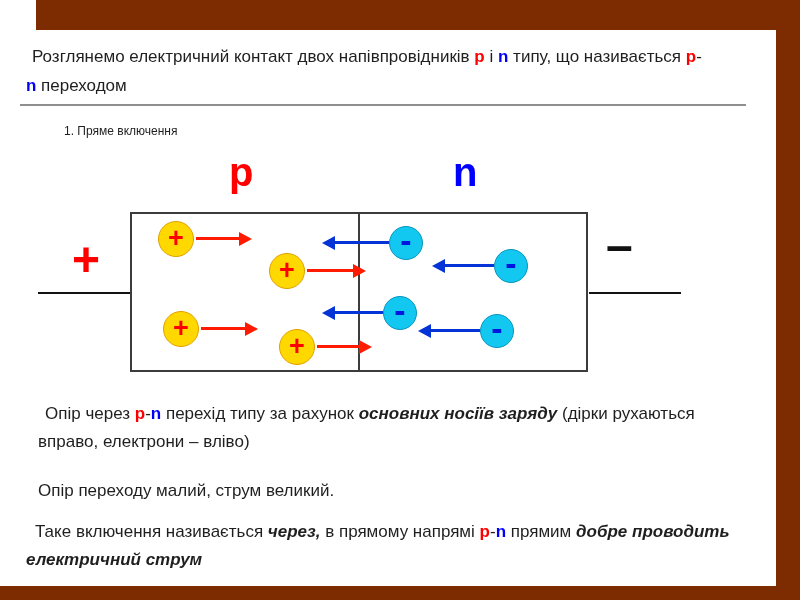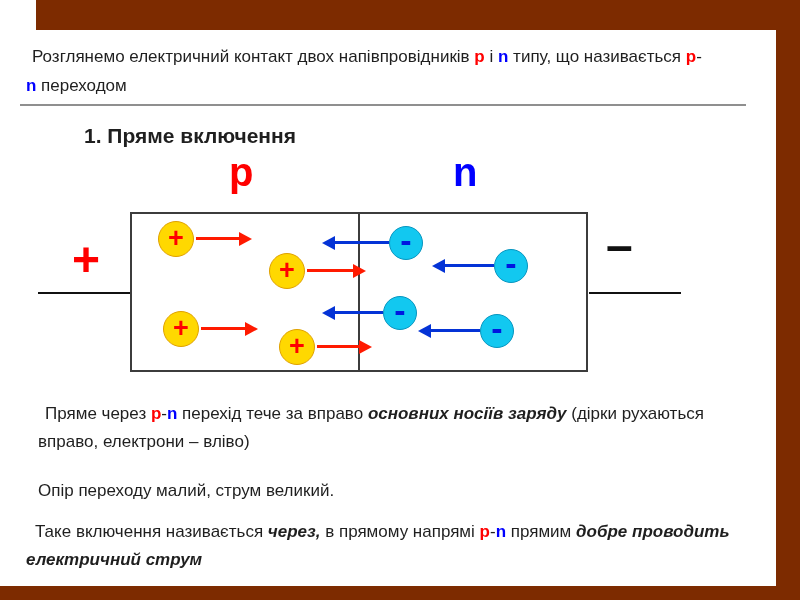--- a/index.html
+++ b/index.html
@@ -14,21 +14,21 @@
   
   .para{position:absolute;margin:0;font-size:17px;line-height:1.65;}
   .intro{left:26px;top:42px;width:676px;text-indent:6px;line-height:1.72;}
   .p1{left:38px;top:400px;width:704px;text-indent:7px;}
   .p2{left:38px;top:477px;width:700px;font-weight:normal;}
   .p3{left:26px;top:518px;width:716px;text-indent:9px;}
   .cp{color:#ff0000;font-weight:bold;}
   .cn{color:#0000ff;font-weight:bold;}
   .b{font-weight:bold;font-style:italic;}
   .separator{position:absolute;left:20px;top:104px;width:726px;height:2px;background:#8f8f8f;}
-  .section-title{position:absolute;left:64px;top:124px;font-size:21px;font-weight:bold;margin-left:20px;}
+  .section-title{position:absolute;left:64px;top:124px;font-size:12px;font-weight:normal;}
 
   
   .region-label{position:absolute;font-size:40px;font-weight:bold;line-height:1;}
   .region-label.p{left:229px;top:152px;color:#ff0000;}
   .region-label.n{left:453px;top:152px;color:#0000ff;}
 
   .box{position:absolute;left:130px;top:212px;width:458px;height:160px;
        border:2px solid #3c3c3c;box-sizing:border-box;background:#fff;}
   .divider{position:absolute;left:226px;top:0;width:2px;height:100%;background:#3c3c3c;}
 
@@ -117,19 +117,19 @@
   <div class="carrier electron" style="left:383px;top:296px;">
       <span class="sym">-</span>
     </div>
   <div class="arrow blue" style="left:334px;top:311px;width:49px;"></div>
 
   <div class="carrier electron" style="left:480px;top:314px;">
       <span class="sym">-</span>
     </div>
   <div class="arrow blue" style="left:430px;top:329px;width:50px;"></div>
 
-  <p class="para p1"><span>Пряме через </span><span class="cp">p</span><span>-</span><span class="cn">n</span><span> перехід тече за вправо </span><span class="b">основних носіїв заряду</span><span> (дірки рухаються вправо, електрони – вліво)</span></p>
+  <p class="para p1"><span>Опір через </span><span class="cp">p</span><span>-</span><span class="cn">n</span><span> перехід типу за рахунок </span><span class="b">основних носіїв заряду</span><span> (дірки рухаються вправо, електрони – вліво)</span></p>
 
   <p class="para p2">Опір переходу малий, струм великий.</p>
 
   <p class="para p3"><span>Таке включення називається </span><span class="b">через,</span><span> в прямому напрямі </span><span class="cp">p</span><span>-</span><span class="cn">n</span><span> прямим </span><span class="b">добре проводить електричний струм</span></p>
 
 </div>
 
 </body></html>

